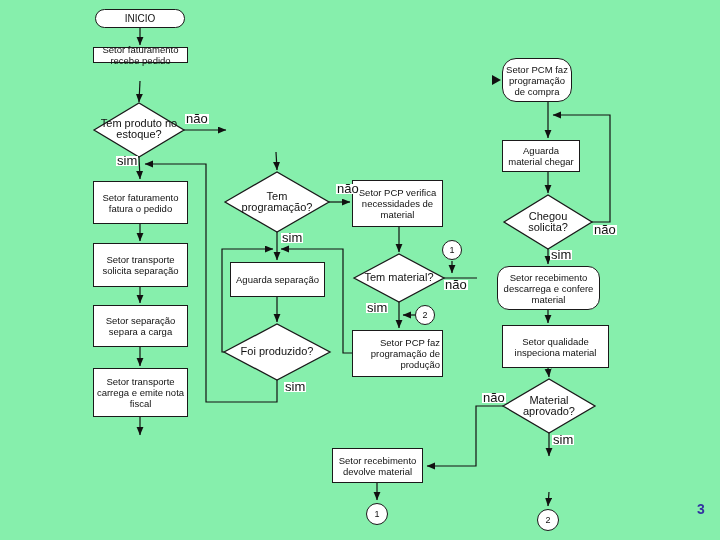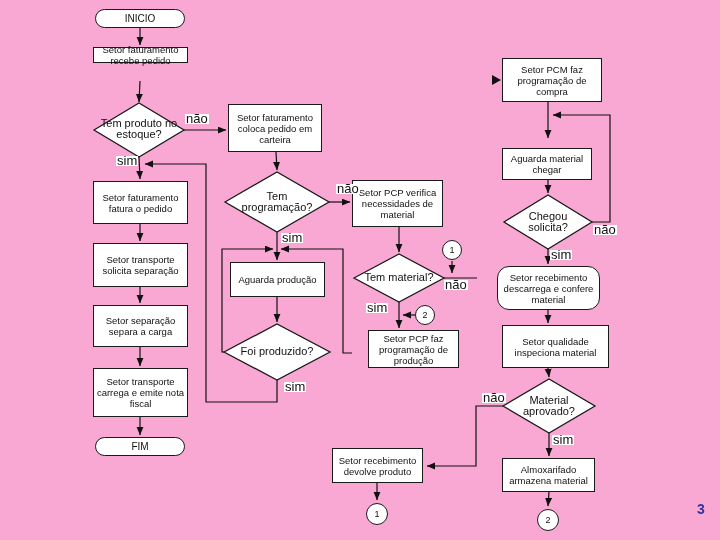--- a/index.html
+++ b/index.html
@@ -1,16 +1,16 @@
 <!DOCTYPE html>
 <html><head>
 <meta charset="utf-8">
 <style>
   html,body{margin:0;padding:0;background:#fff;}
-  #slide{position:relative;width:720px;height:540px;background:#f9a8d4;overflow:hidden;
+  #slide{position:relative;width:720px;height:540px;background:#86efac;overflow:hidden;
          font-family:"Liberation Sans","DejaVu Sans",sans-serif;color:#111;}
   #wires{position:absolute;left:0;top:0;width:720px;height:540px;}
   .node{position:absolute;box-sizing:border-box;border:1.3px solid #1a1a1a;background:#fff;
         display:flex;align-items:center;justify-content:center;text-align:center;
         font-size:9.5px;line-height:11px;padding:1px 2px;}
   .term{border-radius:10px;font-size:10px;}
   .dlabel{position:absolute;text-align:center;font-size:11px;line-height:11px;}
   .elabel{position:absolute;font-size:13px;line-height:10px;background:#fff;padding:0 1px;}
   .circ{position:absolute;box-sizing:border-box;border:1.2px solid #1a1a1a;border-radius:50%;
         background:#fff;display:flex;align-items:center;justify-content:center;
@@ -70,39 +70,36 @@
       <polygon points="94,130 139,103 184,130 139,157"></polygon>
       <polygon points="225,202 277,172 329,202 277,232"></polygon>
       <polygon points="224,352 277,324 330,352 277,380"></polygon>
       <polygon points="354,278 399,254 444,278 399,302"></polygon>
       <polygon points="504,222 548,195 592,222 548,249"></polygon>
       <polygon points="503,406 549,379 595,406 549,433"></polygon>
     </g>
   </svg>
 
   <div class="node term" style="left:95px;top:9px;width:90px;height:19px;">INICIO</div>
-  <div class="node term" style="left:95px;top:437px;width:90px;height:19px;">FIM</div>
 
   <div class="node" style="left:93px;top:47px;width:95px;height:16px;">Setor faturamento recebe pedido</div>
   <div class="node" style="left:93px;top:181px;width:95px;height:43px;">Setor faturamento fatura o pedido</div>
   <div class="node" style="left:93px;top:243px;width:95px;height:44px;">Setor transporte solicita separação</div>
   <div class="node" style="left:93px;top:305px;width:95px;height:42px;">Setor separação separa a carga</div>
   <div class="node" style="left:93px;top:368px;width:95px;height:49px;">Setor transporte carrega e emite nota fiscal</div>
 
-  <div class="node" style="left:228px;top:104px;width:94px;height:48px;">Setor faturamento coloca pedido em carteira</div>
   <div class="node" style="left:352px;top:180px;width:91px;height:47px;">Setor PCP verifica necessidades de material</div>
-  <div class="node" style="left:230px;top:262px;width:95px;height:35px;">Aguarda produção</div>
-  <div class="node" style="left:368px;top:330px;width:91px;height:38px;">Setor PCP faz programação de produção</div>
-  <div class="node" style="left:332px;top:448px;width:91px;height:35px;">Setor recebimento devolve produto</div>
+  <div class="node" style="left:230px;top:262px;width:95px;height:35px;">Aguarda separação</div>
+  <div class="node" style="left:352px;top:330px;width:91px;height:47px;text-align:right;">Setor PCP faz programação de produção</div>
+  <div class="node" style="left:332px;top:448px;width:91px;height:35px;">Setor recebimento devolve material</div>
 
-  <div class="node" style="left:502px;top:58px;width:100px;height:44px;">Setor PCM faz programação de compra</div>
-  <div class="node" style="left:502px;top:148px;width:90px;height:32px;">Aguarda material chegar</div>
+  <div class="node" style="left:502px;top:58px;width:70px;height:44px;border-radius:14px;">Setor PCM faz programação de compra</div>
+  <div class="node" style="left:502px;top:140px;width:78px;height:32px;">Aguarda material chegar</div>
   <div class="node" style="left:497px;top:266px;width:103px;height:44px;border-radius:12px;">Setor recebimento descarrega e confere material</div>
   <div class="node" style="left:502px;top:325px;width:107px;height:43px;">Setor qualidade inspeciona material</div>
-  <div class="node" style="left:502px;top:458px;width:93px;height:34px;">Almoxarifado armazena material</div>
 
   <div class="dlabel" style="left:97px;top:118px;width:84px;">Tem produto no estoque?</div>
   <div class="dlabel" style="left:235px;top:191px;width:84px;">Tem programação?</div>
   <div class="dlabel" style="left:232px;top:346px;width:90px;">Foi produzido?</div>
   <div class="dlabel" style="left:354px;top:272px;width:90px;">Tem material?</div>
   <div class="dlabel" style="left:518px;top:211px;width:60px;">Chegou solicita?</div>
   <div class="dlabel" style="left:514px;top:395px;width:70px;">Material aprovado?</div>
 
   <span class="elabel" style="left:185px;top:114px;">não</span>
   <span class="elabel" style="left:116px;top:156px;">sim</span>

